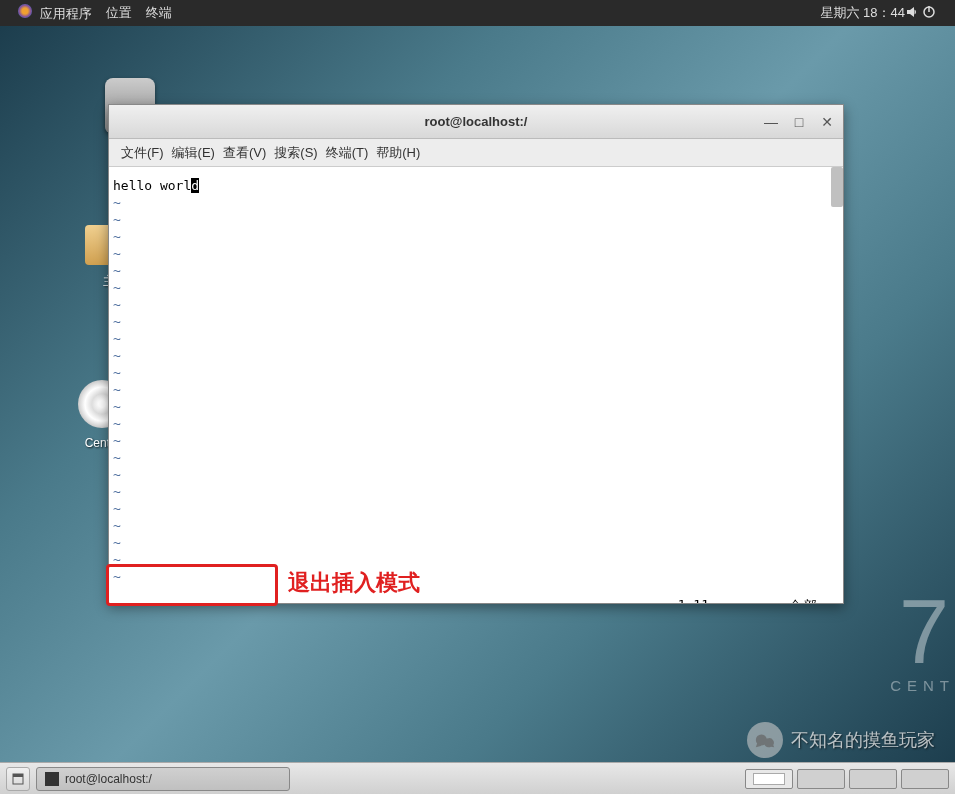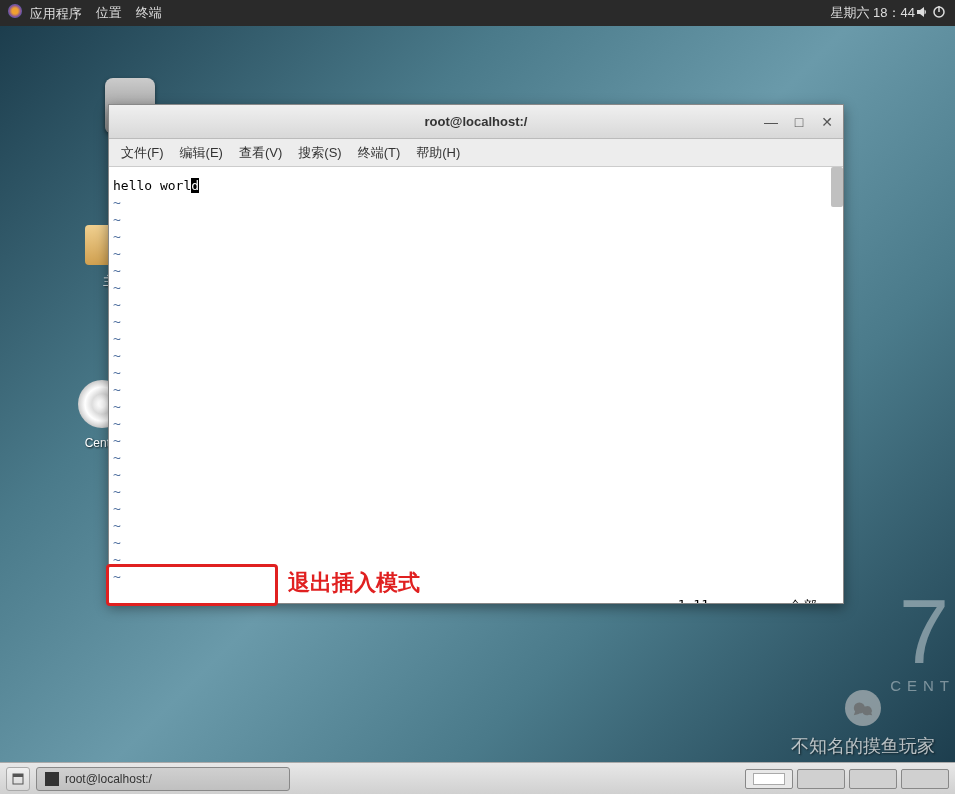--- a/index.html
+++ b/index.html
@@ -15,21 +15,21 @@
     
     .top-panel {
       position: absolute;
       top: 0; left: 0; right: 0;
       height: 26px;
       background: #2a2a2a;
       display: flex;
       align-items: center;
       color: #ddd;
       font-size: 13px;
-      padding: 0 8px;
+      padding: 0 18px;
     }
     .top-panel-left { display: flex; align-items: center; gap: 14px; }
     .top-panel-right { margin-left: auto; display: flex; align-items: flex-start; gap: 0; }
     .panel-item { cursor: pointer; }
     .centos-logo {
       width: 14px; height: 14px;
       background: radial-gradient(circle, #f0a030 30%, #8050a0 60%, #3080c0 90%);
       border-radius: 50%;
       display: inline-block;
       margin-right: 4px;
@@ -132,21 +132,20 @@
       font-family: sans-serif;
     }
     
     .menubar {
       height: 28px;
       background: #ededed;
       border-bottom: 1px solid #ccc;
       display: flex;
       align-items: center;
       padding: 0 8px;
-      gap: 8px;
       font-size: 13px;
       color: #333;
     }
     .menu-item { padding: 2px 4px; cursor: pointer; }
     
     .terminal-body {
       flex: 1;
       background: #fff;
       font-family: "DejaVu Sans Mono", monospace;
       font-size: 13px;
@@ -267,21 +266,20 @@
     .watermark-anno {
       position: absolute;
       right: 20px;
       bottom: 36px;
       display: flex;
       align-items: center;
       gap: 8px;
       color: rgba(240,240,240,0.75);
       font-size: 18px;
       text-shadow: 1px 1px 2px rgba(0,0,0,0.6);
-      flex-direction: column;
     }
     .wechat-circle {
       width: 36px; height: 36px;
       border-radius: 50%;
       background: rgba(200,200,200,0.6);
       display: flex;
       align-items: center;
       justify-content: center;
     }
   </style>

